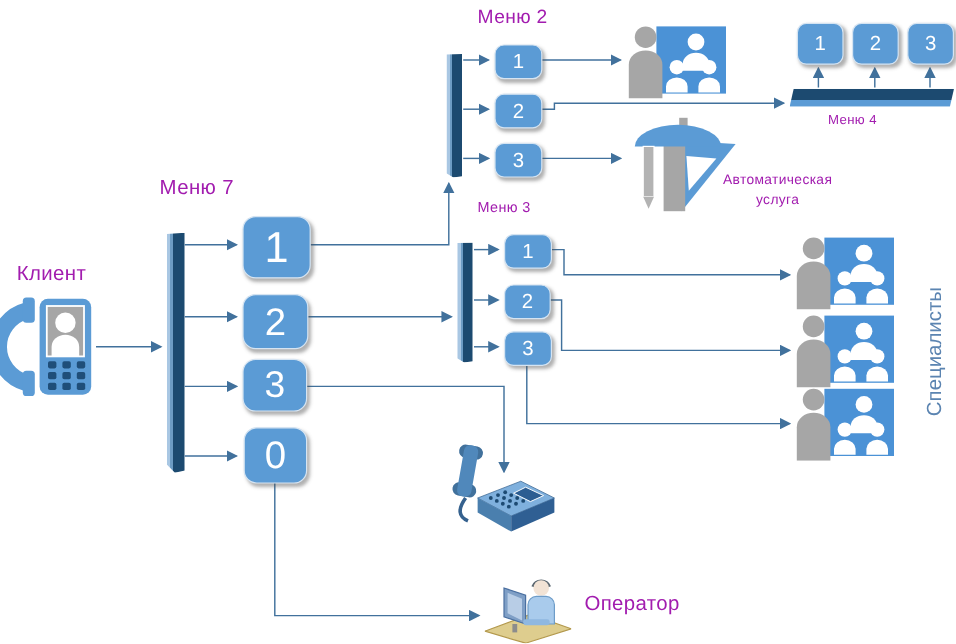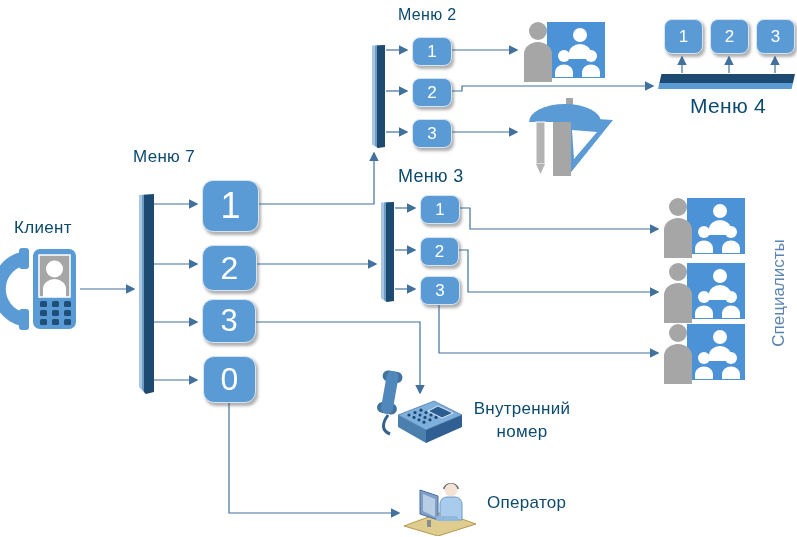--- a/index.html
+++ b/index.html
@@ -1,18 +1,18 @@
 <!DOCTYPE html>
 <html><head>
 <meta charset="utf-8">
 <style>
   html,body{margin:0;padding:0;background:#fff;}
   .canvas{position:relative;width:797px;height:537px;background:#fff;overflow:hidden;
           font-family:"Liberation Sans",sans-serif;}
-  .lbl{position:absolute;color:#0c4a6e;font-size:17px;letter-spacing:.3px;}
+  .lbl{position:absolute;color:#a21caf;font-size:17px;letter-spacing:.3px;}
   .lbl.small{font-size:11.5px;line-height:1.5;}
   .lbl.center{text-align:center;}
   .btn{position:absolute;background:#5b9bd5;color:#fff;border:1px solid #d5e4f2;
        display:flex;align-items:center;justify-content:center;
        box-shadow:2px 2.5px 3px rgba(80,80,80,.45);}
   .btn.big{border-radius:11px;font-size:36px;}
   .btn.small{border-radius:8px;font-size:17px;}
   .vbar{position:absolute;width:15px;
         background:linear-gradient(90deg,#a9c7e3 0 3px,#6d9cc4 3px 5px,#1c4a70 5px 100%);
         box-shadow:2px 2px 3px rgba(0,0,0,.3);
@@ -109,45 +109,46 @@
   <div class="btn big" style="left:202px;top:245px;width:53px;height:44px;font-size:32px;">2</div>
   <div class="btn big" style="left:202px;top:299px;width:52px;height:42px;font-size:31px;">3</div>
   <div class="btn big" style="left:203px;top:356px;width:51px;height:45px;font-size:32px;">0</div>
 
   <div class="lbl" style="left:398px;top:6px;font-size:16px;">Меню 2</div>
   <div class="vbar" style="left:372px;top:45px;height:103px;width:13px;"></div>
   <div class="btn small" style="left:412px;top:37px;width:38px;height:27px;">1</div>
   <div class="btn small" style="left:412px;top:78px;width:38px;height:27px;">2</div>
   <div class="btn small" style="left:412px;top:119px;width:38px;height:27px;">3</div>
 
-  <div class="lbl" style="left:398px;top:166px;font-size:18px;">Меню 3</div>
+  <div class="lbl" style="left:398px;top:166px;font-size:12px;">Меню 3</div>
   <div class="vbar" style="left:381px;top:202px;height:100px;width:13px;"></div>
   <div class="btn small" style="left:420px;top:195px;width:38px;height:27px;">1</div>
   <div class="btn small" style="left:420px;top:237px;width:37px;height:27px;">2</div>
   <div class="btn small" style="left:420px;top:276px;width:38px;height:27px;">3</div>
 
   <div class="hbar" style="left:658px;top:74px;width:137px;"></div>
   <div class="btn small" style="left:664px;top:19px;width:37px;height:33px;">1</div>
   <div class="btn small" style="left:710px;top:19px;width:37px;height:33px;">2</div>
   <div class="btn small" style="left:756px;top:19px;width:37px;height:33px;">3</div>
-  <div class="lbl" style="left:690px;top:94px;font-size:21px;">Меню 4</div>
+  <div class="lbl" style="left:690px;top:94px;font-size:11px;">Меню 4</div>
 
   <svg class="icon" style="left:522px;top:20px;" width="86" height="62" viewBox="0 0 84 62">
       <use href="#team"></use>
     </svg>
 
   <svg class="icon" style="left:524px;top:98px;" width="92" height="80" viewBox="0 0 92 80">
     <polygon points="41,19 89,22 44,78" fill="#5b9bd5"></polygon>
     <polygon points="48,32 73,34 50,61" fill="#fff"></polygon>
     <rect x="29" y="20" width="18" height="58" fill="#a6a6a6"></rect>
     <rect x="42" y="0" width="7" height="8" fill="#a6a6a6"></rect>
     <path d="M5,24 A34,17 0 0 1 77,24 Z" fill="#5b9bd5"></path>
     <rect x="12" y="24" width="9" height="42" fill="#b3b3b3" stroke="#fff" stroke-width="1"></rect>
     <polygon points="12,66 21,66 16.5,76" fill="#b3b3b3"></polygon>
   </svg>
+  <div class="lbl small center" style="left:592px;top:142px;width:112px;">Автоматическая услуга</div>
 
   <svg class="icon" style="left:663px;top:196px;" width="84" height="62" viewBox="0 0 84 62">
       <use href="#team"></use>
     </svg>
   <svg class="icon" style="left:663px;top:261px;" width="84" height="62" viewBox="0 0 84 62">
       <use href="#team"></use>
     </svg>
   <svg class="icon" style="left:663px;top:322px;" width="84" height="62" viewBox="0 0 84 62">
       <use href="#team"></use>
     </svg>
@@ -172,21 +173,20 @@
         <circle cx="52" cy="52" r="1.6"></circle>
         <circle cx="58" cy="49.6" r="1.6"></circle>
       <circle cx="51" cy="56.8" r="1.6"></circle>
         <circle cx="57" cy="54.4" r="1.6"></circle>
         <circle cx="63" cy="52" r="1.6"></circle>
       <circle cx="56" cy="59.2" r="1.6"></circle>
         <circle cx="62" cy="56.8" r="1.6"></circle>
         <circle cx="68" cy="54.4" r="1.6"></circle>
     </g>
   </svg>
-  <div class="lbl center" style="left:462px;top:398px;width:120px;line-height:1.35;">Внутренний номер</div>
 
   <svg class="icon" style="left:404px;top:476px;" width="72" height="60" viewBox="0 0 72 60">
     <polygon points="0,50 38,36 72,48 34,60" fill="#decd8e" stroke="#b3994d" stroke-width="1"></polygon>
     <polygon points="16,14 34,20 34,44 16,38" fill="#7f9fc6" stroke="#4a6fa0" stroke-width="1"></polygon>
     <polygon points="19,18 31,23 31,41 19,35" fill="#b8cde6"></polygon>
     <rect x="23" y="44" width="4" height="7" fill="#8c8c8c"></rect>
     <path d="M40,13 A7.5,7.5 0 0 1 54,13" stroke="#5b6770" stroke-width="2.5" fill="none"></path>
     <circle cx="47" cy="14" r="6.5" fill="#f2e3d5"></circle>
     <path d="M36,44 v-16 a7,7 0 0 1 7,-7 h8 a7,7 0 0 1 7,7 v16 z" fill="#a9cbec" stroke="#6d9cc8" stroke-width="1"></path>
     <rect x="32" y="40" width="22" height="5" rx="2" fill="#8fb8e0"></rect>

